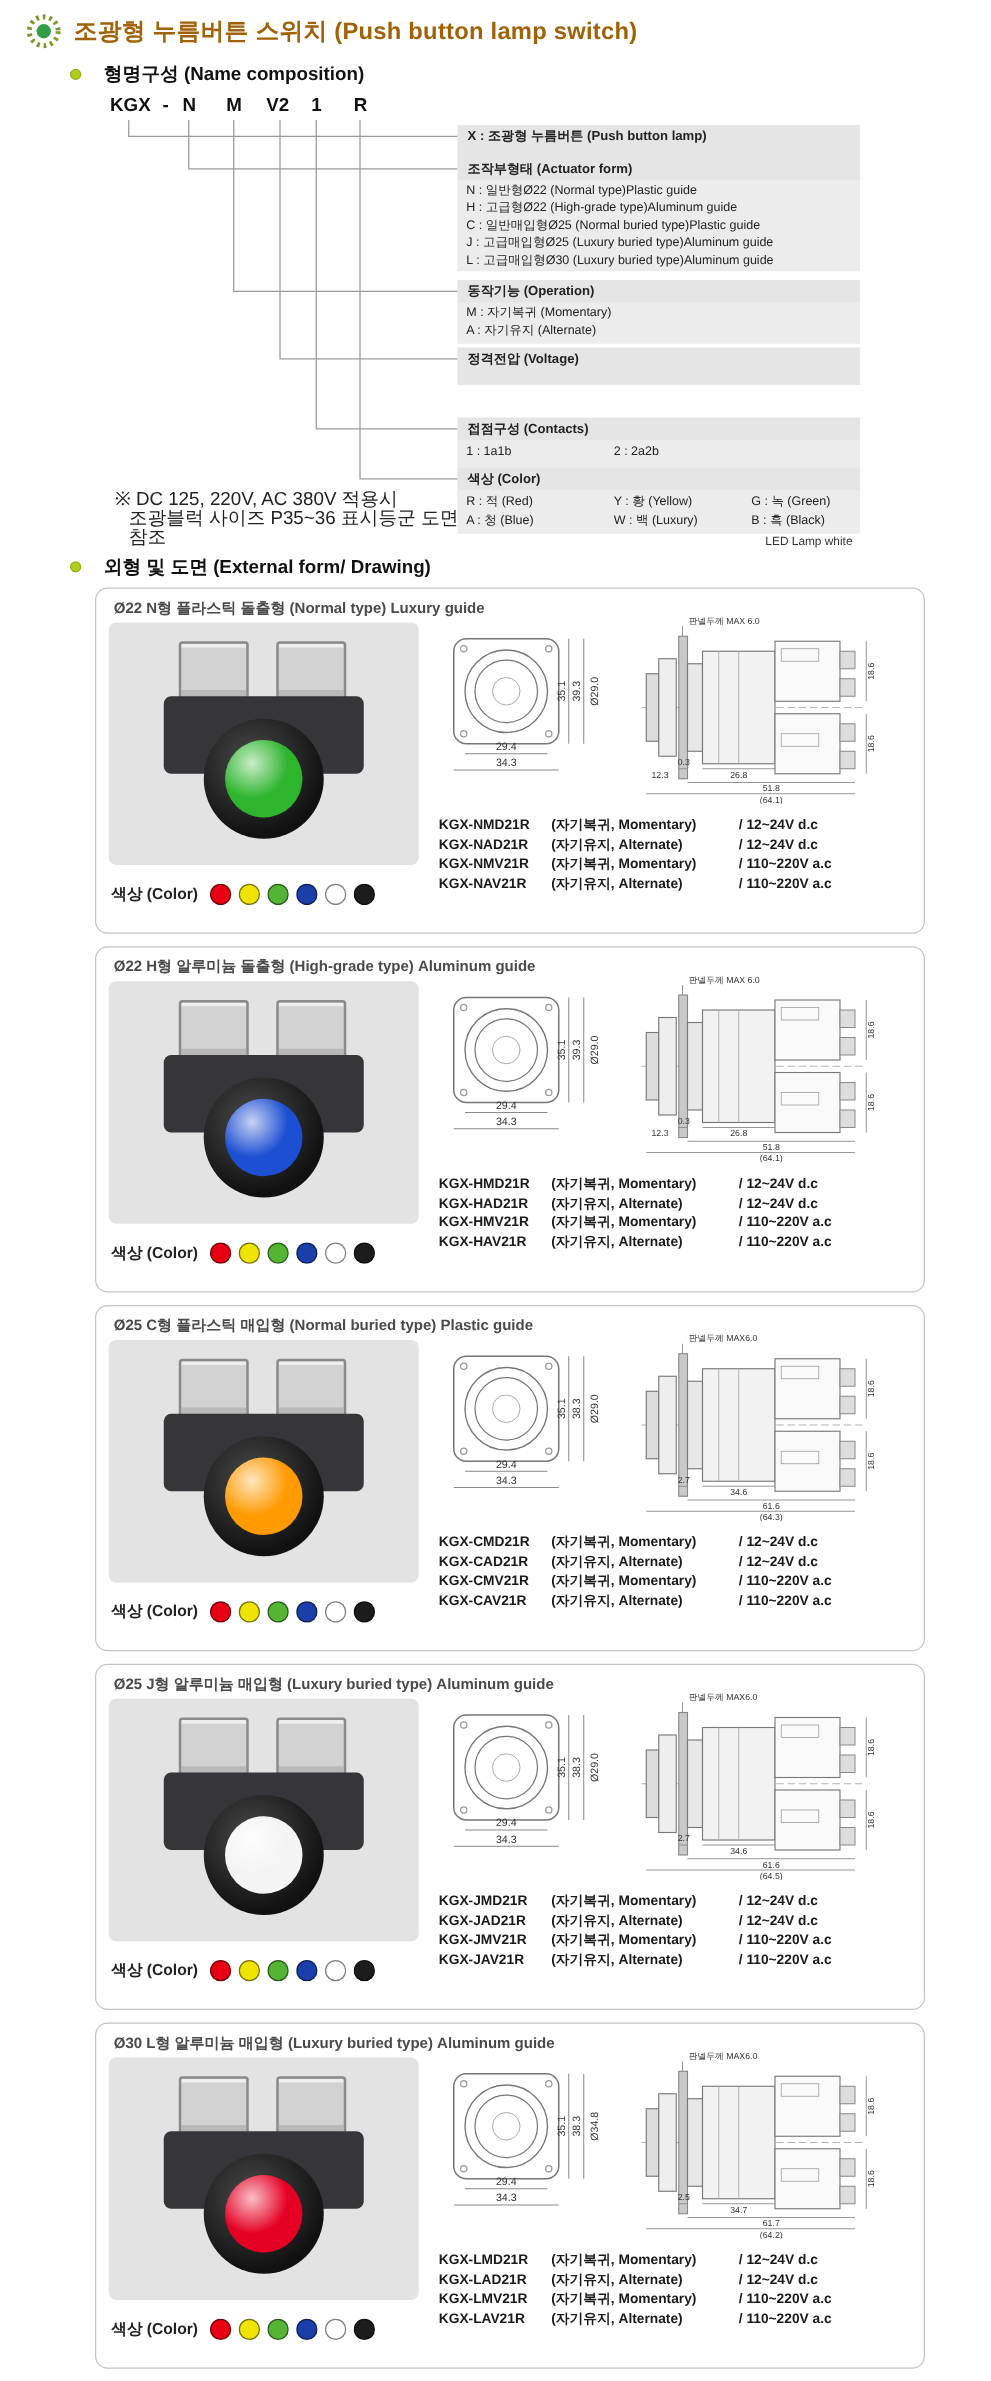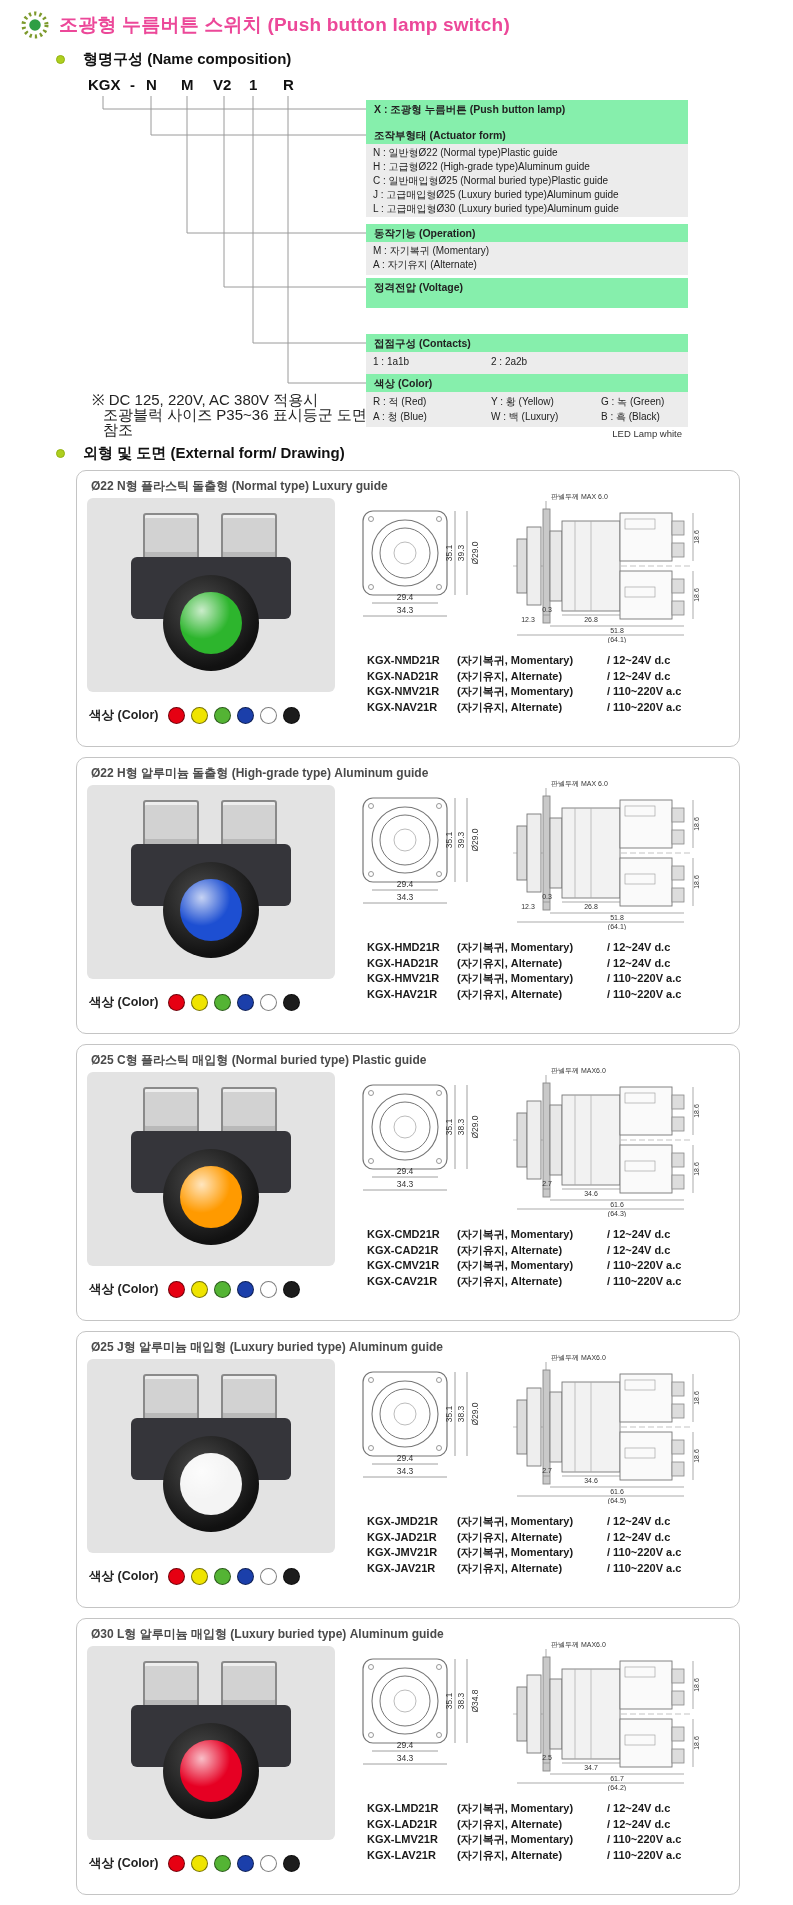--- a/index.html
+++ b/index.html
@@ -2,33 +2,33 @@
 <html><head>
 <meta charset="utf-8">
 <style>
   * { margin:0; padding:0; box-sizing:border-box; }
   html,body { background:#fff; }
   body { width:793px; height:1905px; position:relative; font-family:"Liberation Sans",sans-serif; }
   .page { position:absolute; inset:0; background:#fff; overflow:hidden; }
 
   
   .hdr { position:absolute; left:20px; top:10px; display:flex; align-items:center; gap:9px; }
-  .hdr h1 { font-size:19px; font-weight:bold; color:#ec4899; letter-spacing:.2px; }
+  .hdr h1 { font-size:19px; font-weight:bold; color:#a16207; letter-spacing:.2px; }
 
   
   .sec { position:absolute; left:56px; display:flex; align-items:center; gap:18px; font-size:15px; font-weight:bold; color:#111; }
   .sec .bullet { width:9px; height:9px; border-radius:50%; background:#aecf1e; border:1px solid #93b312; }
   #sec1 { top:50px; } #sec2 { top:444px; }
 
   
   .diagram { position:absolute; left:0; top:76px; width:793px; height:372px; }
   .conn { position:absolute; inset:0; }
   .code-row span { position:absolute; top:0; font-size:15px; font-weight:bold; color:#111; }
   .exp-col { position:absolute; left:366px; top:0; width:322px; height:372px; }
-  .xbox, .ghead { position:absolute; left:0; width:100%; height:30px; background:#86efac;
+  .xbox, .ghead { position:absolute; left:0; width:100%; height:30px; background:#e5e5e5;
       font-size:10.5px; font-weight:bold; line-height:18px; padding-left:8px; color:#222; }
   .xbox { top:24px; }
   .gbody { position:absolute; left:0; width:100%; background:#ececec; padding:2px 0 1px 7px; }
   .gline { font-size:10px; line-height:14px; color:#222; white-space:nowrap; }
   .grow { display:flex; font-size:10px; line-height:15px; color:#222; }
   .gcell.c1 { width:118px; } .gcell.c2 { width:110px; } .gcell.c3 { flex:1; }
   .gfoot { position:absolute; top:352px; right:6px; font-size:9.5px; color:#333; }
   .note { position:absolute; left:92px; top:316px; width:280px; font-size:15px; color:#222; line-height:15px; }
   .note .n2 { padding-left:11px; }
 
@@ -47,21 +47,21 @@
   .cap { position:absolute; left:57px; top:79px; width:62px; height:62px; border-radius:50%; background:#888; }
   .gloss { position:absolute; inset:0; border-radius:50%;
            background:radial-gradient(circle at 35% 30%, rgba(255,255,255,.75), rgba(255,255,255,0) 48%); }
   .colors { position:absolute; left:12px; top:236px; display:flex; align-items:center; gap:6px; }
   .clabel { font-size:12.5px; font-weight:bold; color:#222; margin-right:4px; }
   .dot { width:17px; height:17px; border-radius:50%; border:1.5px solid rgba(0,0,0,.5); display:inline-block; }
   .fview { position:absolute; left:272px; top:28px; width:150px; height:140px; }
   .sview { position:absolute; left:436px; top:20px; width:215px; height:152px; }
   .models { position:absolute; left:274px; top:182px; width:382px; }
   .mrow { display:flex; font-size:11px; font-weight:bold; color:#1a1a1a; line-height:15.5px; }
-  .mc { width:90px;margin-left:16px; } .mm { width:150px; } .mv { flex:1; }
+  .mc { width:90px; } .mm { width:150px; } .mv { flex:1; }
 
   svg text { font-family:"Liberation Sans",sans-serif; }
   .dim  { font-size:8.5px; fill:#333; }
   .dims { font-size:7px;  fill:#333; }
 </style>
 </head>
 <body>
 
 <svg width="0" height="0" style="position:absolute" aria-hidden="true">
   <defs>

